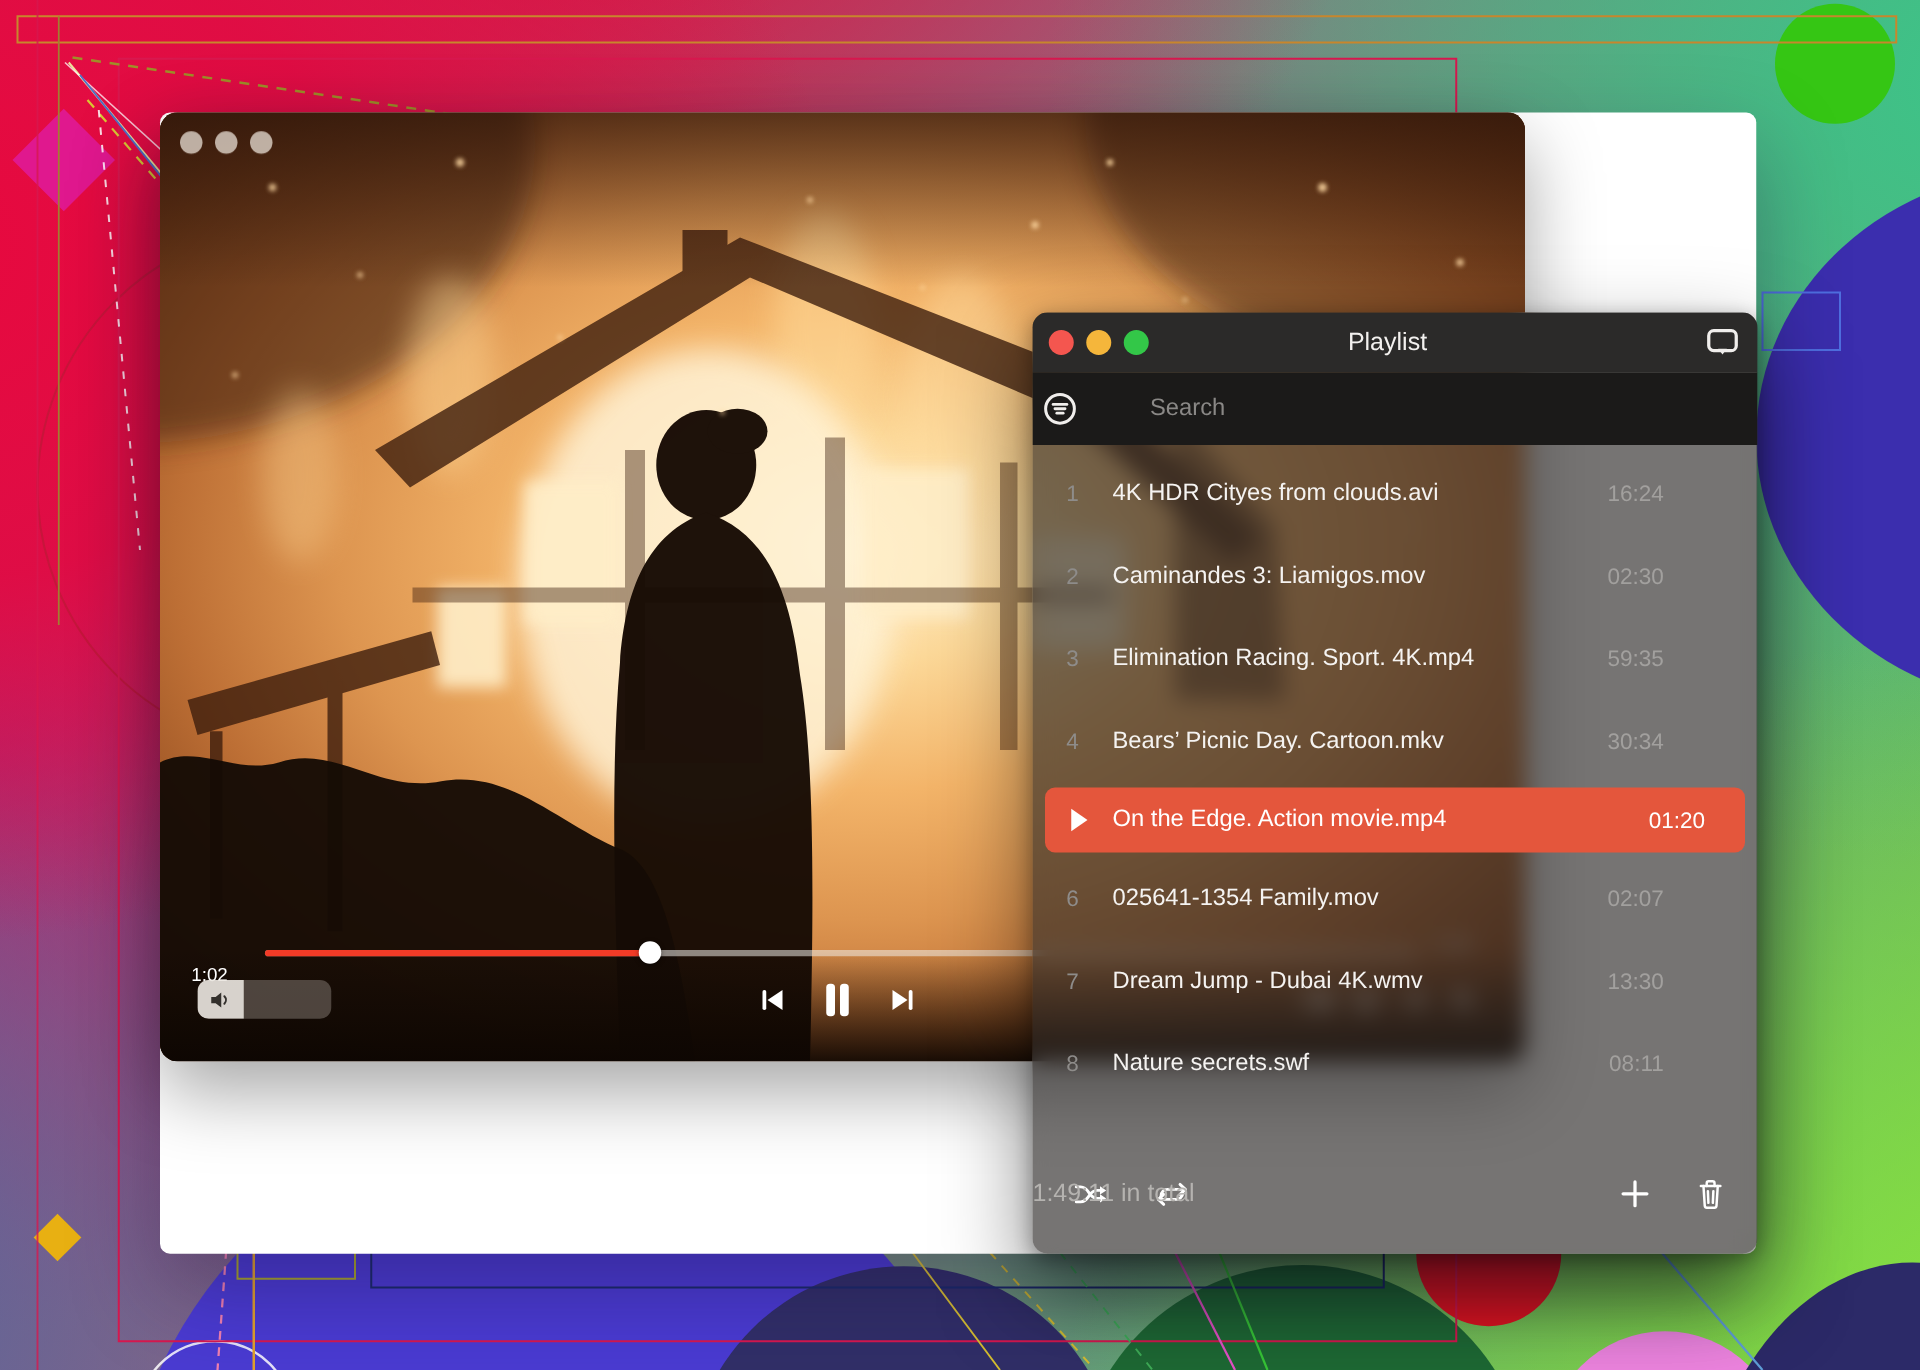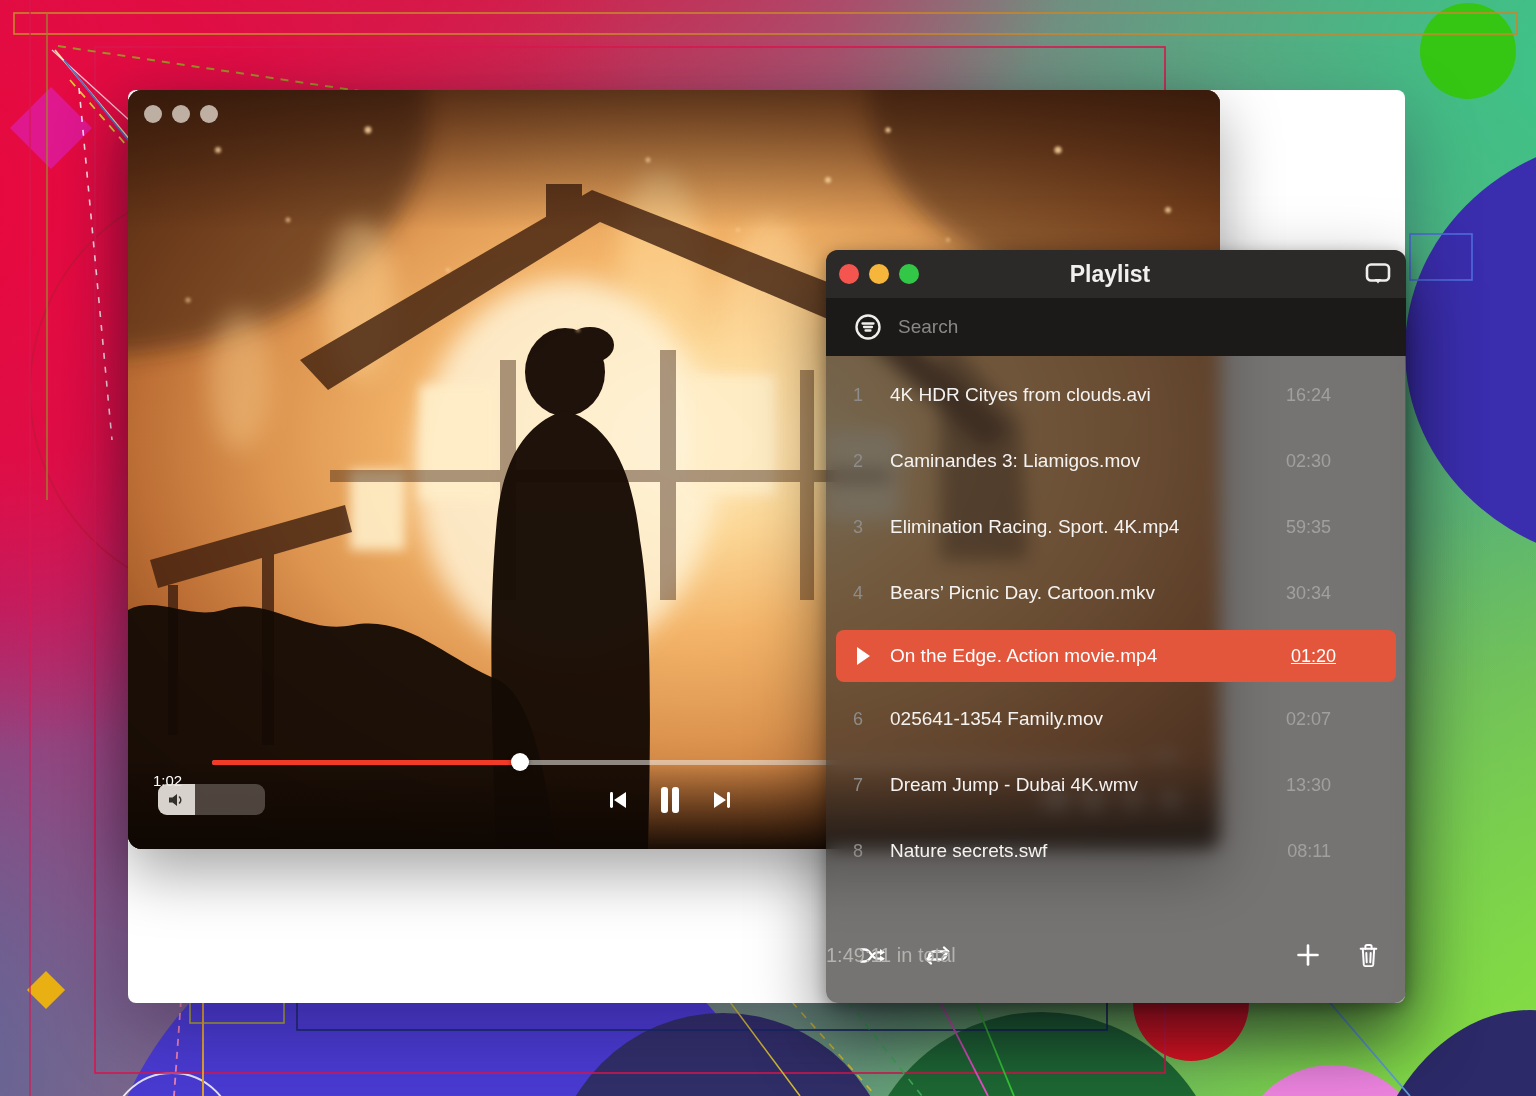--- a/index.html
+++ b/index.html
@@ -47,35 +47,35 @@
   
   .playlist{position:absolute;left:826px;top:250px;width:580px;height:753px;border-radius:12px;
     z-index:4;overflow:hidden;background:rgba(40,38,36,.64);
     -webkit-backdrop-filter:blur(9px);backdrop-filter:blur(9px);
     box-shadow:0 30px 70px rgba(0,0,0,.5), 0 4px 16px rgba(0,0,0,.3);
     display:flex;flex-direction:column;--accent:#e4563c;}
   .ptitlebar{height:48px;flex:0 0 48px;background:#2b2a29;position:relative;display:flex;align-items:center;}
   .ptl{display:flex;gap:10px;padding-left:13px;}
   .ptl .dot{width:20px;height:20px;border-radius:50%;cursor:pointer;}
   .dot.red{background:#f4564f}.dot.yel{background:#f5b63b}.dot.grn{background:#33c748}
-  .ptitle{position:absolute;left:0;right:12px;text-align:center;color:#f2f0ee;font-size:23px;font-weight:700;}
+  .ptitle{position:absolute;left:0;right:12px;text-align:center;color:#f2f0ee;font-size:20px;font-weight:400;}
   .pbubble{position:absolute;right:15px;top:11px;width:26px;height:26px;cursor:pointer;}
-  .psearch{height:58px;flex:0 0 58px;background:#1b1a19;display:flex;align-items:center;padding-left:28px;}
+  .psearch{height:58px;flex:0 0 58px;background:#1b1a19;display:flex;align-items:center;padding-left:8px;gap:42px;}
   .psearch .ficon{width:28px;height:28px;}
   .psearch .stext{color:#8a8886;font-size:19px;margin-left:16px;}
   .plist{flex:1;padding-top:6px;}
   .prow{display:flex;align-items:center;height:66px;font-size:19px;cursor:pointer;}
   .pnum{width:64px;text-align:center;color:#8e8c8a;font-size:18px;flex:0 0 64px;}
   .pplay{display:none;width:54px;flex:0 0 54px;justify-content:center;}
   .ptitle2{flex:1;color:#f5f3f1;white-space:nowrap;overflow:hidden;}
   .pdur{color:#a2a09e;font-size:18px;padding-right:75px;}
   .prow.sel{height:52px;margin:4px 10px;border-radius:8px;background:var(--accent);}
   .prow.sel .pplay{display:flex}
   .prow.sel .ptitle2,.prow.sel .pdur{color:#fff;}
-  .prow.sel .pdur{padding-right:60px;text-decoration:underline;}
+  .prow.sel .pdur{padding-right:32px;}
   .pfooter{flex:0 0 96px;position:relative;display:flex;align-items:center;padding:0 27px 0 33px;}
   .fic{display:flex;align-items:center;justify-content:center;cursor:pointer;}
   .ftotal{position:absolute;left:0;right:0;color:#b5b3b0;font-size:20px;}
   .gap38{margin-left:38px;}
   .mlauto{margin-left:auto;}
 </style>
 </head>
 <body>
 
 <div class="stage">

